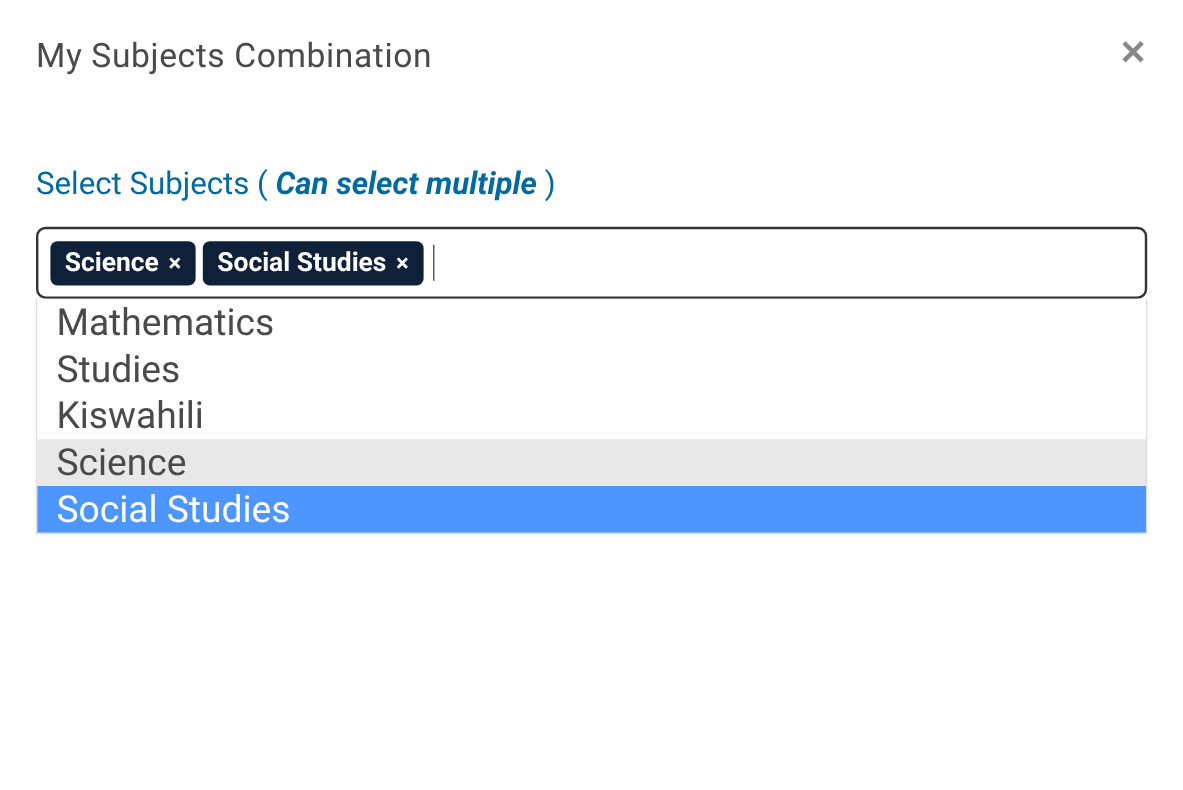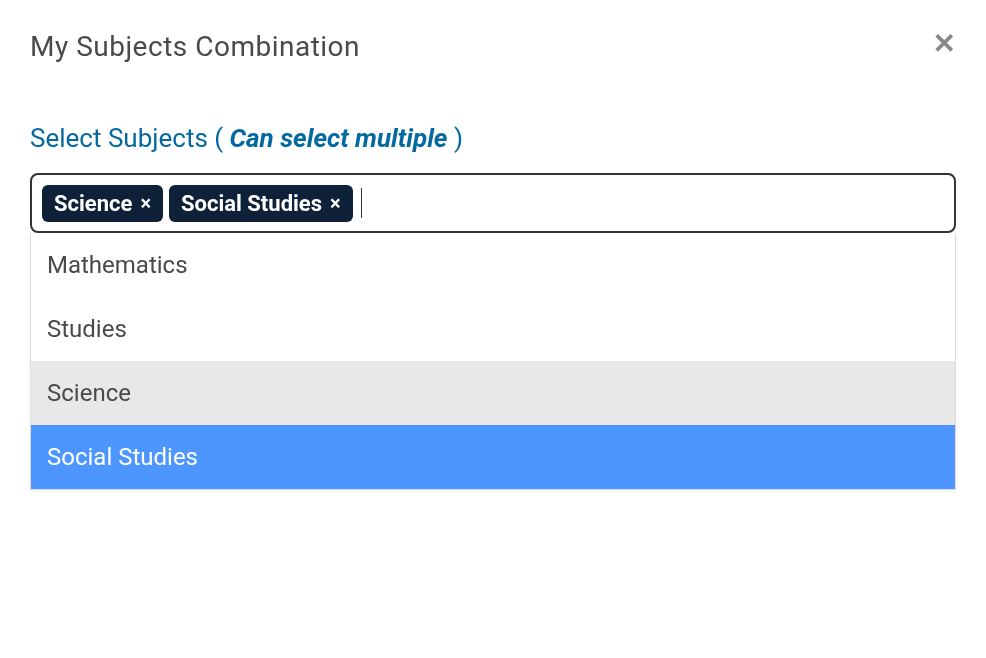--- a/index.html
+++ b/index.html
@@ -12,21 +12,21 @@
       background: #ffffff;
       width: 986px;
       height: 658px;
       padding: 30px;
       color: #333;
     }
     .modal-header {
       display: flex;
       justify-content: space-between;
       align-items: flex-start;
-      margin-bottom: 60px;
+      margin-bottom: 76px;
     }
     .modal-title {
       font-size: 28px;
       font-weight: 400;
       color: #4a4a4a;
       letter-spacing: 0.5px;
     }
     .close-btn {
       background: none;
       border: none;
@@ -90,22 +90,22 @@
       margin-left: 2px;
     }
     .dropdown {
       border: 1px solid #ddd;
       border-top: none;
       background: #fff;
       overflow: hidden;
       box-shadow: 0 2px 4px rgba(0,0,0,0.05);
     }
     .dropdown-option {
-      padding: 18px 16px;
-      font-size: 24px;
+      padding: 1px 16px;
+      font-size: 31px;
       color: #4a4a4a;
       cursor: pointer;
       font-weight: 400;
     }
     .dropdown-option.selected {
       background: #e8e8e8;
       color: #4a4a4a;
     }
     .dropdown-option.highlighted {
       background: #4d96ff;
@@ -135,16 +135,17 @@
     <span class="chip">
       <span>Social Studies</span>
       <span class="chip-remove">×</span>
     </span>
     <input class="chip-input" type="text" style="">
   </div>
 
   <div class="dropdown">
     <div class="dropdown-option">Mathematics</div>
     <div class="dropdown-option">Studies</div>
+    <div class="dropdown-option">Kiswahili</div>
     <div class="dropdown-option selected">Science</div>
     <div class="dropdown-option highlighted">Social Studies</div>
   </div>
 </div>
 
 </body></html>

